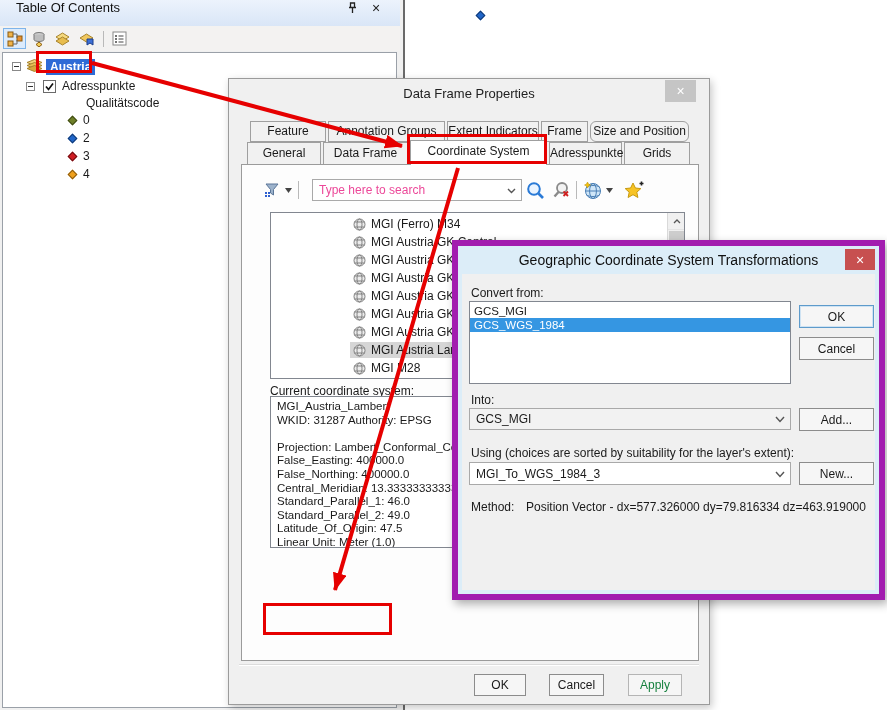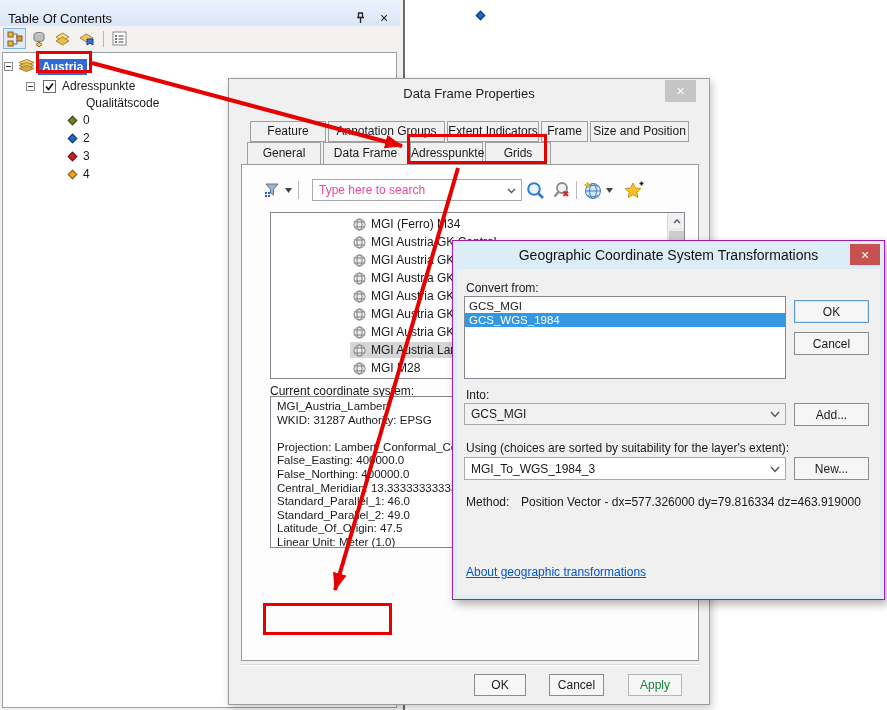--- a/index.html
+++ b/index.html
@@ -7,21 +7,21 @@
   body { font-family:"Liberation Sans", sans-serif; font-size:12px; color:#1a1a1a; background:#f0f0f0; position:relative; overflow:hidden; }
   #stage { position:absolute; inset:0; width:887px; height:710px; }
 
   
   #map { position:absolute; left:403px; top:0; width:484px; height:710px; background:#fff; border-left:2px solid #6a6a6a; z-index:1; }
   .diamond { display:inline-block; width:7px; height:7px; transform:rotate(45deg); border:1px solid #123a73; }
   #map-marker { position:absolute; left:72px; top:12px; }
 
   
   #toc { position:absolute; left:0; top:0; width:400px; height:710px; background:#f0f0f0; z-index:2; }
-  .toc-titlebar { position:absolute; left:0; top:0; width:400px; height:26px; background:linear-gradient(#ecf3fc,#d9e6f7); display:flex; align-items:flex-end; padding:0 8px; }
+  .toc-titlebar { position:absolute; left:0; top:0; width:400px; height:26px; background:linear-gradient(#ecf3fc,#d9e6f7); display:flex; align-items:flex-start; padding:0 16px; }
   .toc-title { font-size:13px; color:#111; flex:1; }
   .toc-titlebar .tbtn { width:16px; height:16px; display:flex; align-items:center; justify-content:center; color:#222; font-size:14px; margin-left:8px; cursor:default; }
   .toc-toolbar { position:absolute; left:0; top:26px; width:400px; height:25px; background:#f3f2f1; display:flex; align-items:center; padding-left:3px; }
   .tool { width:23px; height:21px; display:flex; align-items:center; justify-content:center; border:1px solid transparent; margin-right:1px; }
   .tool.active { background:#dcebfc; border-color:#7eb4ea; }
   .tool-sep { width:1px; height:16px; background:#b9b9b9; margin:0 4px; }
   .toc-tree { position:absolute; left:2px; top:52px; width:395px; height:656px; background:#fff; border:1px solid #9aa0a8; padding-top:3px; overflow:hidden; }
   .trow { display:flex; align-items:center; height:18px; white-space:nowrap; }
   .expander { width:9px; height:9px; border:1px solid #898989; background:#fff; position:relative; flex:none; }
   .expander::before { content:""; position:absolute; left:1px; right:1px; top:3px; height:1px; background:#333; }
@@ -66,21 +66,21 @@
   #cs-label { position:absolute; left:28px; top:219px; }
   #cs-text { position:absolute; left:28px; top:231px; width:415px; height:152px; background:#fff; border:1px solid #828790; padding:3px 6px; font-size:11.5px; line-height:13.6px; white-space:pre; overflow:hidden; }
   #transform-btn { position:absolute; left:27px; top:445px; width:122px; height:24px; }
 
   #dfp-divider { position:absolute; left:10px; top:585px; width:460px; height:2px; border-top:1px solid #dcdcdc; border-bottom:1px solid #fff; }
   #dfp-ok { position:absolute; left:245px; top:595px; width:52px; height:22px; }
   #dfp-cancel { position:absolute; left:320px; top:595px; width:55px; height:22px; }
   #dfp-apply { position:absolute; left:399px; top:595px; width:54px; height:22px; }
 
   
-  #gcst { position:absolute; left:452px; top:240px; width:433px; height:360px; background:#dcedf8; border:1px solid #a21caf; box-shadow:3px 4px 9px rgba(0,0,0,.32); z-index:20; }
+  #gcst { position:absolute; left:452px; top:240px; width:433px; height:360px; background:#dcedf8; border:6px solid #a21caf; box-shadow:3px 4px 9px rgba(0,0,0,.32); z-index:20; }
   #gcst .dlg-title { position:absolute; top:6px; left:0; width:100%; text-align:center; font-size:14px; color:#111; }
   #gcst-close { position:absolute; right:4px; top:3px; width:30px; height:21px; background:#c75050; color:#fff; font-size:14px; display:flex; align-items:center; justify-content:center; }
   #gcst-content { position:absolute; left:4px; right:4px; top:28px; bottom:4px; background:#f0f0f0; }
   #cf-label { position:absolute; left:9px; top:12px; }
   #convert-list { position:absolute; left:7px; top:27px; width:322px; height:83px; padding-top:2px; }
   .cv-row { height:14px; line-height:14px; padding-left:4px; font-size:11.5px; }
   .cv-row.selected { background:#3596e2; color:#fff; }
   #gcst-ok { position:absolute; left:337px; top:31px; width:75px; height:23px; }
   #gcst-cancel { position:absolute; left:337px; top:63px; width:75px; height:23px; }
   #into-label { position:absolute; left:9px; top:119px; }
@@ -153,21 +153,21 @@
         <svg width="15" height="15">
             <rect x="1" y="1" width="13" height="13" fill="#fff" stroke="#888"></rect>
             <circle cx="4" cy="5" r="1" fill="#444"></circle>
             <circle cx="4" cy="8" r="1" fill="#444"></circle>
             <circle cx="4" cy="11" r="1" fill="#444"></circle>
             <path d="M6.5 5h5M6.5 8h5M6.5 11h5" stroke="#444"></path>
           </svg>
       </span>
     </div>
     <div class="toc-tree">
-      <div class="trow" style="height:21px; padding-left:1px;">
+      <div class="trow" style="height:21px; padding-left:9px;">
         <span class="expander"></span>
         <span style="margin-left:5px;">
           <svg width="17" height="14">
               <path d="M1 4.5l7.5-3 7.5 3-7.5 3z" fill="#f3d37a" stroke="#a8842d"></path>
               <path d="M1 7.5l7.5-3 7.5 3-7.5 3z" fill="#e8bf55" stroke="#a8842d"></path>
               <path d="M1 10.5l7.5-3 7.5 3-7.5 3z" fill="#d9a83c" stroke="#a8842d"></path>
             </svg>
         </span>
         <span class="austria-label" style="margin-left:3px;">Austria</span>
       </div>
@@ -205,25 +205,26 @@
   </div>
 
   <div id="dfp">
     <div class="dlg-title">Data Frame Properties</div>
     <div id="dfp-close">×</div>
     <div id="tabs-row1" class="tabrow">
         <div class="tab" style="width: 76px;">Feature Cache</div>
         <div class="tab" style="width: 117px;">Annotation Groups</div>
         <div class="tab" style="width: 92px;">Extent Indicators</div>
         <div class="tab" style="width: 47px;">Frame</div>
-        <div class="tab" style="width: 99px;">Size and Position</div>
+        <div class="tab" style="width: 99px; border-radius: 6px;">Size and Position</div>
       </div>
     <div id="tabs-row2" class="tabrow">
         <div class="tab" style="width: 74px;">General</div>
         <div class="tab" style="width: 85px;">Data Frame</div>
+        <div class="tab active" style="width: 137px;">Coordinate System</div>
         <div class="tab" style="width: 73px;">Adresspunkte</div>
         <div class="tab" style="width: 66px;">Grids</div>
       </div>
     <div id="dfp-pane">
       <div class="search-row">
         <span class="mini-btn" style="margin-left:22px;">
           <svg width="17" height="16">
               <path d="M2 2h12l-4.5 5.5V13l-3-2V7.5z" fill="#9db3cc" stroke="#5c7799"></path>
               <rect x="1" y="10" width="2" height="2" fill="#2e5fd0"></rect>
               <rect x="4" y="10" width="2" height="2" fill="#2e5fd0"></rect>
@@ -433,21 +434,20 @@
         <span>MGI_To_WGS_1984_3</span>
         <span class="chev">
           <svg width="10" height="7">
               <path d="M1 1l4 4.5L9 1" stroke="#555" stroke-width="1.4" fill="none"></path>
             </svg>
         </span>
       </div>
       <div id="gcst-new" class="btn">New...</div>
       <div id="method-label">Method:</div>
       <div id="method-line1">Position Vector - dx=577.326000 dy=79.816334 dz=463.919000</div>
-      <div id="gcst-link" class="link">About geographic transformations</div>
     </div>
   </div>
 
   <div id="box-austria" class="red-box" style="border-color: rgb(230, 0, 0);"></div>
   <div id="box-tab" class="red-box" style="border-color: rgb(230, 0, 0);"></div>
   <div id="box-transform" class="red-box" style="border-color: rgb(230, 0, 0);"></div>
   <svg id="arrows">
     <defs>
       <marker id="ah" markerUnits="userSpaceOnUse" markerWidth="20" markerHeight="16" refX="17" refY="7" orient="auto">
         <path d="M0 0L18 7L0 14Z" fill="#e60000"></path>

